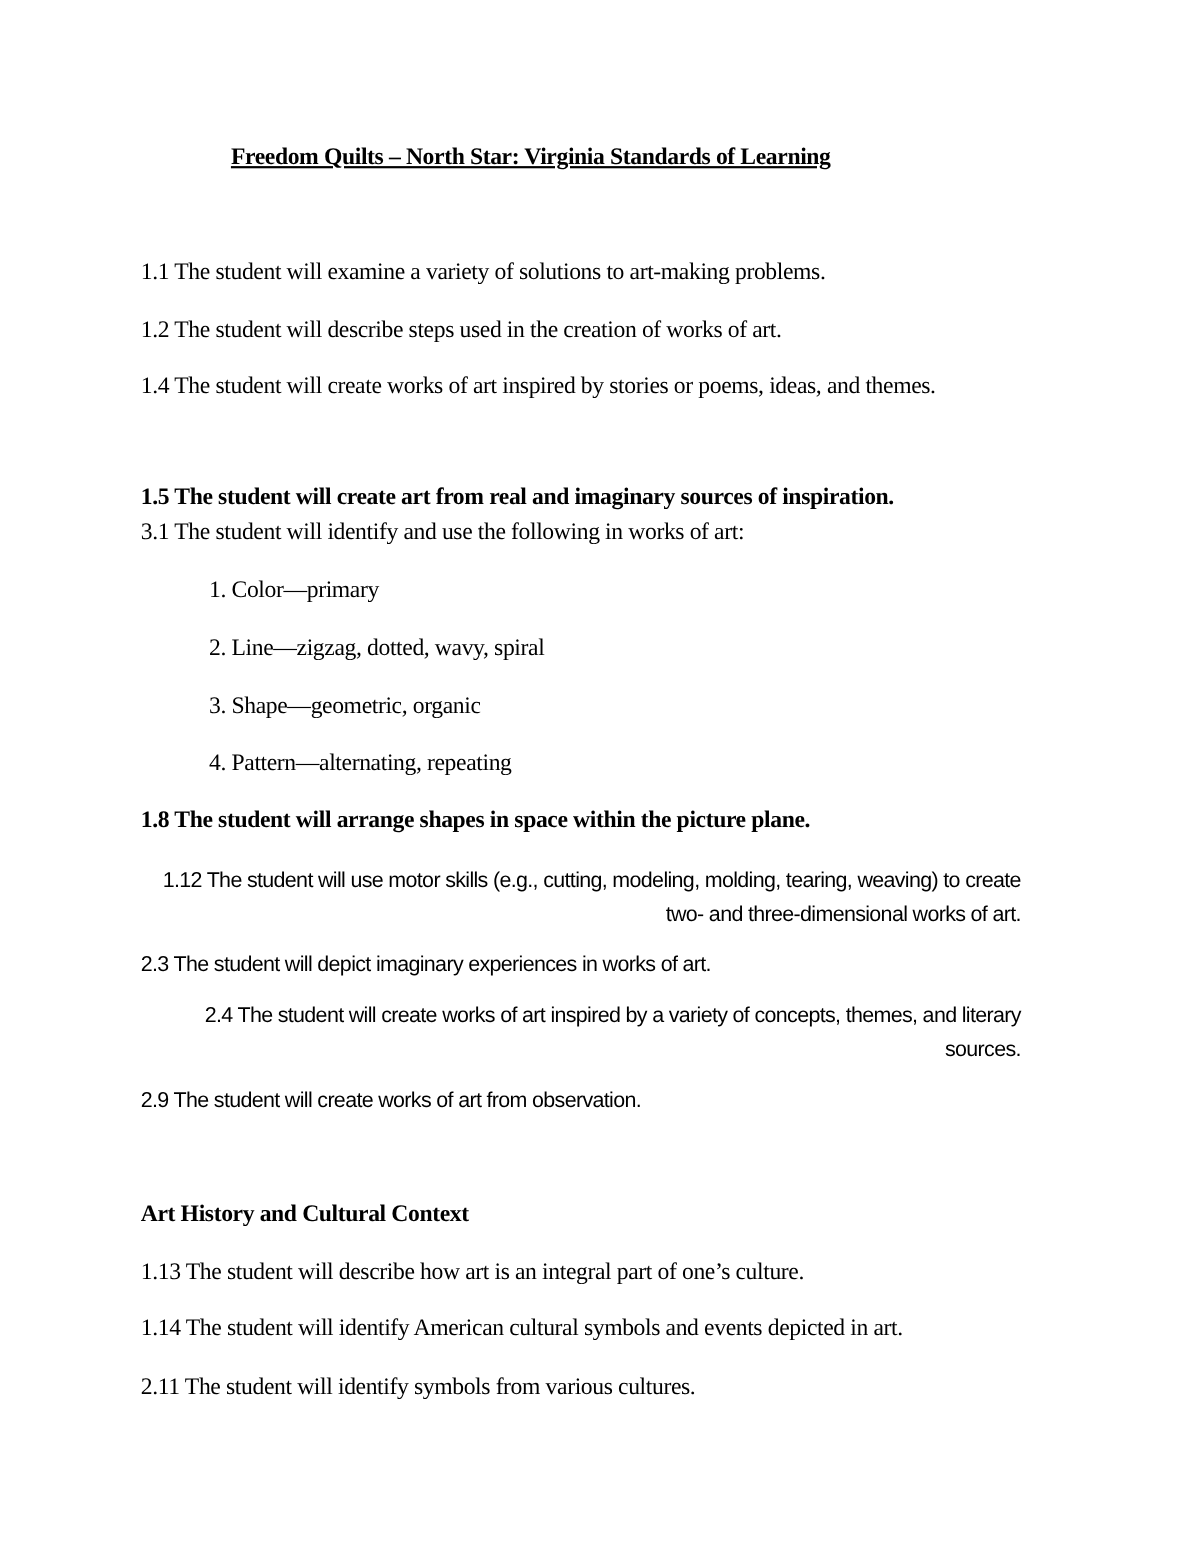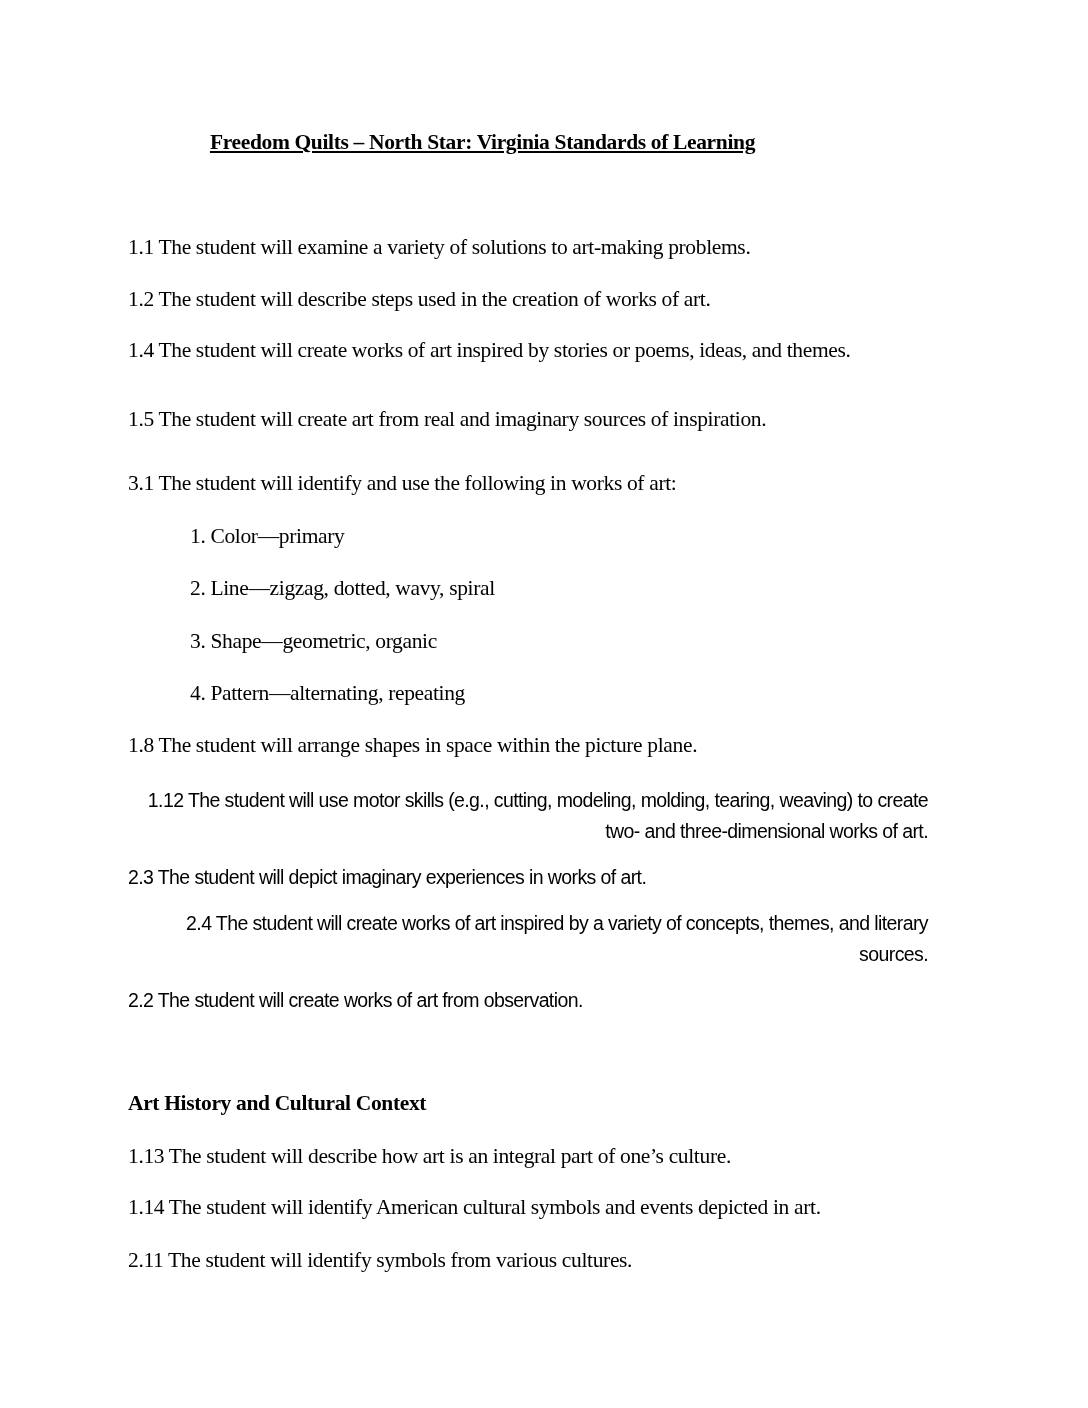--- a/index.html
+++ b/index.html
@@ -66,34 +66,34 @@
 <body>
 
 <div class="page">
 
   <div class="abs serif title">Freedom Quilts – North Star: Virginia Standards of Learning</div>
 
 
   <div class="abs serif std" style="top:232px;">1.1 The student will examine a variety of solutions to art-making problems.</div>
   <div class="abs serif std" style="top:284px;">1.2 The student will describe steps used in the creation of works of art.</div>
   <div class="abs serif std wrap" style="top:336px; line-height:28px; width:790px;">1.4 The student will create works of art inspired by stories or poems, ideas, and themes.</div>
-  <div class="abs serif std" style="top:404px;">1.5 The student will create art from real and imaginary sources of inspiration.</div>
+  <div class="abs serif std" style="top:436px;font-weight:bold;">1.5 The student will create art from real and imaginary sources of inspiration.</div>
   <div class="abs serif std" style="top:468px;">3.1 The student will identify and use the following in works of art:</div>
 
   <div class="abs serif sub" style="top:521px;">1. Color—primary</div>
   <div class="abs serif sub" style="top:573px;">2. Line—zigzag, dotted, wavy, spiral</div>
   <div class="abs serif sub" style="top:626px;">3. Shape—geometric, organic</div>
   <div class="abs serif sub" style="top:678px;">4. Pattern—alternating, repeating</div>
 
-  <div class="abs serif std" style="top:730px;">1.8 The student will arrange shapes in space within the picture plane.</div>
+  <div class="abs serif std" style="top:730px;font-weight:bold;">1.8 The student will arrange shapes in space within the picture plane.</div>
 
   <div class="abs sans std wrap" style="top:785px; width:800px; line-height:31px;">1.12 The student will use motor skills (e.g., cutting, modeling, molding, tearing, weaving) to create two- and three-dimensional works of art.</div>
   <div class="abs sans std" style="top:862px;">2.3 The student will depict imaginary experiences in works of art.</div>
   <div class="abs sans std wrap" style="top:908px; width:800px; line-height:31px;">2.4 The student will create works of art inspired by a variety of concepts, themes, and literary sources.</div>
-  <div class="abs sans std" style="top:985px;">2.2 The student will create works of art from observation.</div>
+  <div class="abs sans std" style="top:985px;">2.9 The student will create works of art from observation.</div>
 
   <div class="abs serif heading" style="top:1088px;">Art History and Cultural Context</div>
 
   <div class="abs serif std" style="top:1141px;">1.13 The student will describe how art is an integral part of one’s culture.</div>
   <div class="abs serif std" style="top:1192px;">1.14 The student will identify American cultural symbols and events depicted in art.</div>
   <div class="abs serif std" style="top:1245px;">2.11 The student will identify symbols from various cultures.</div>
 
 </div>
 
 </body></html>

